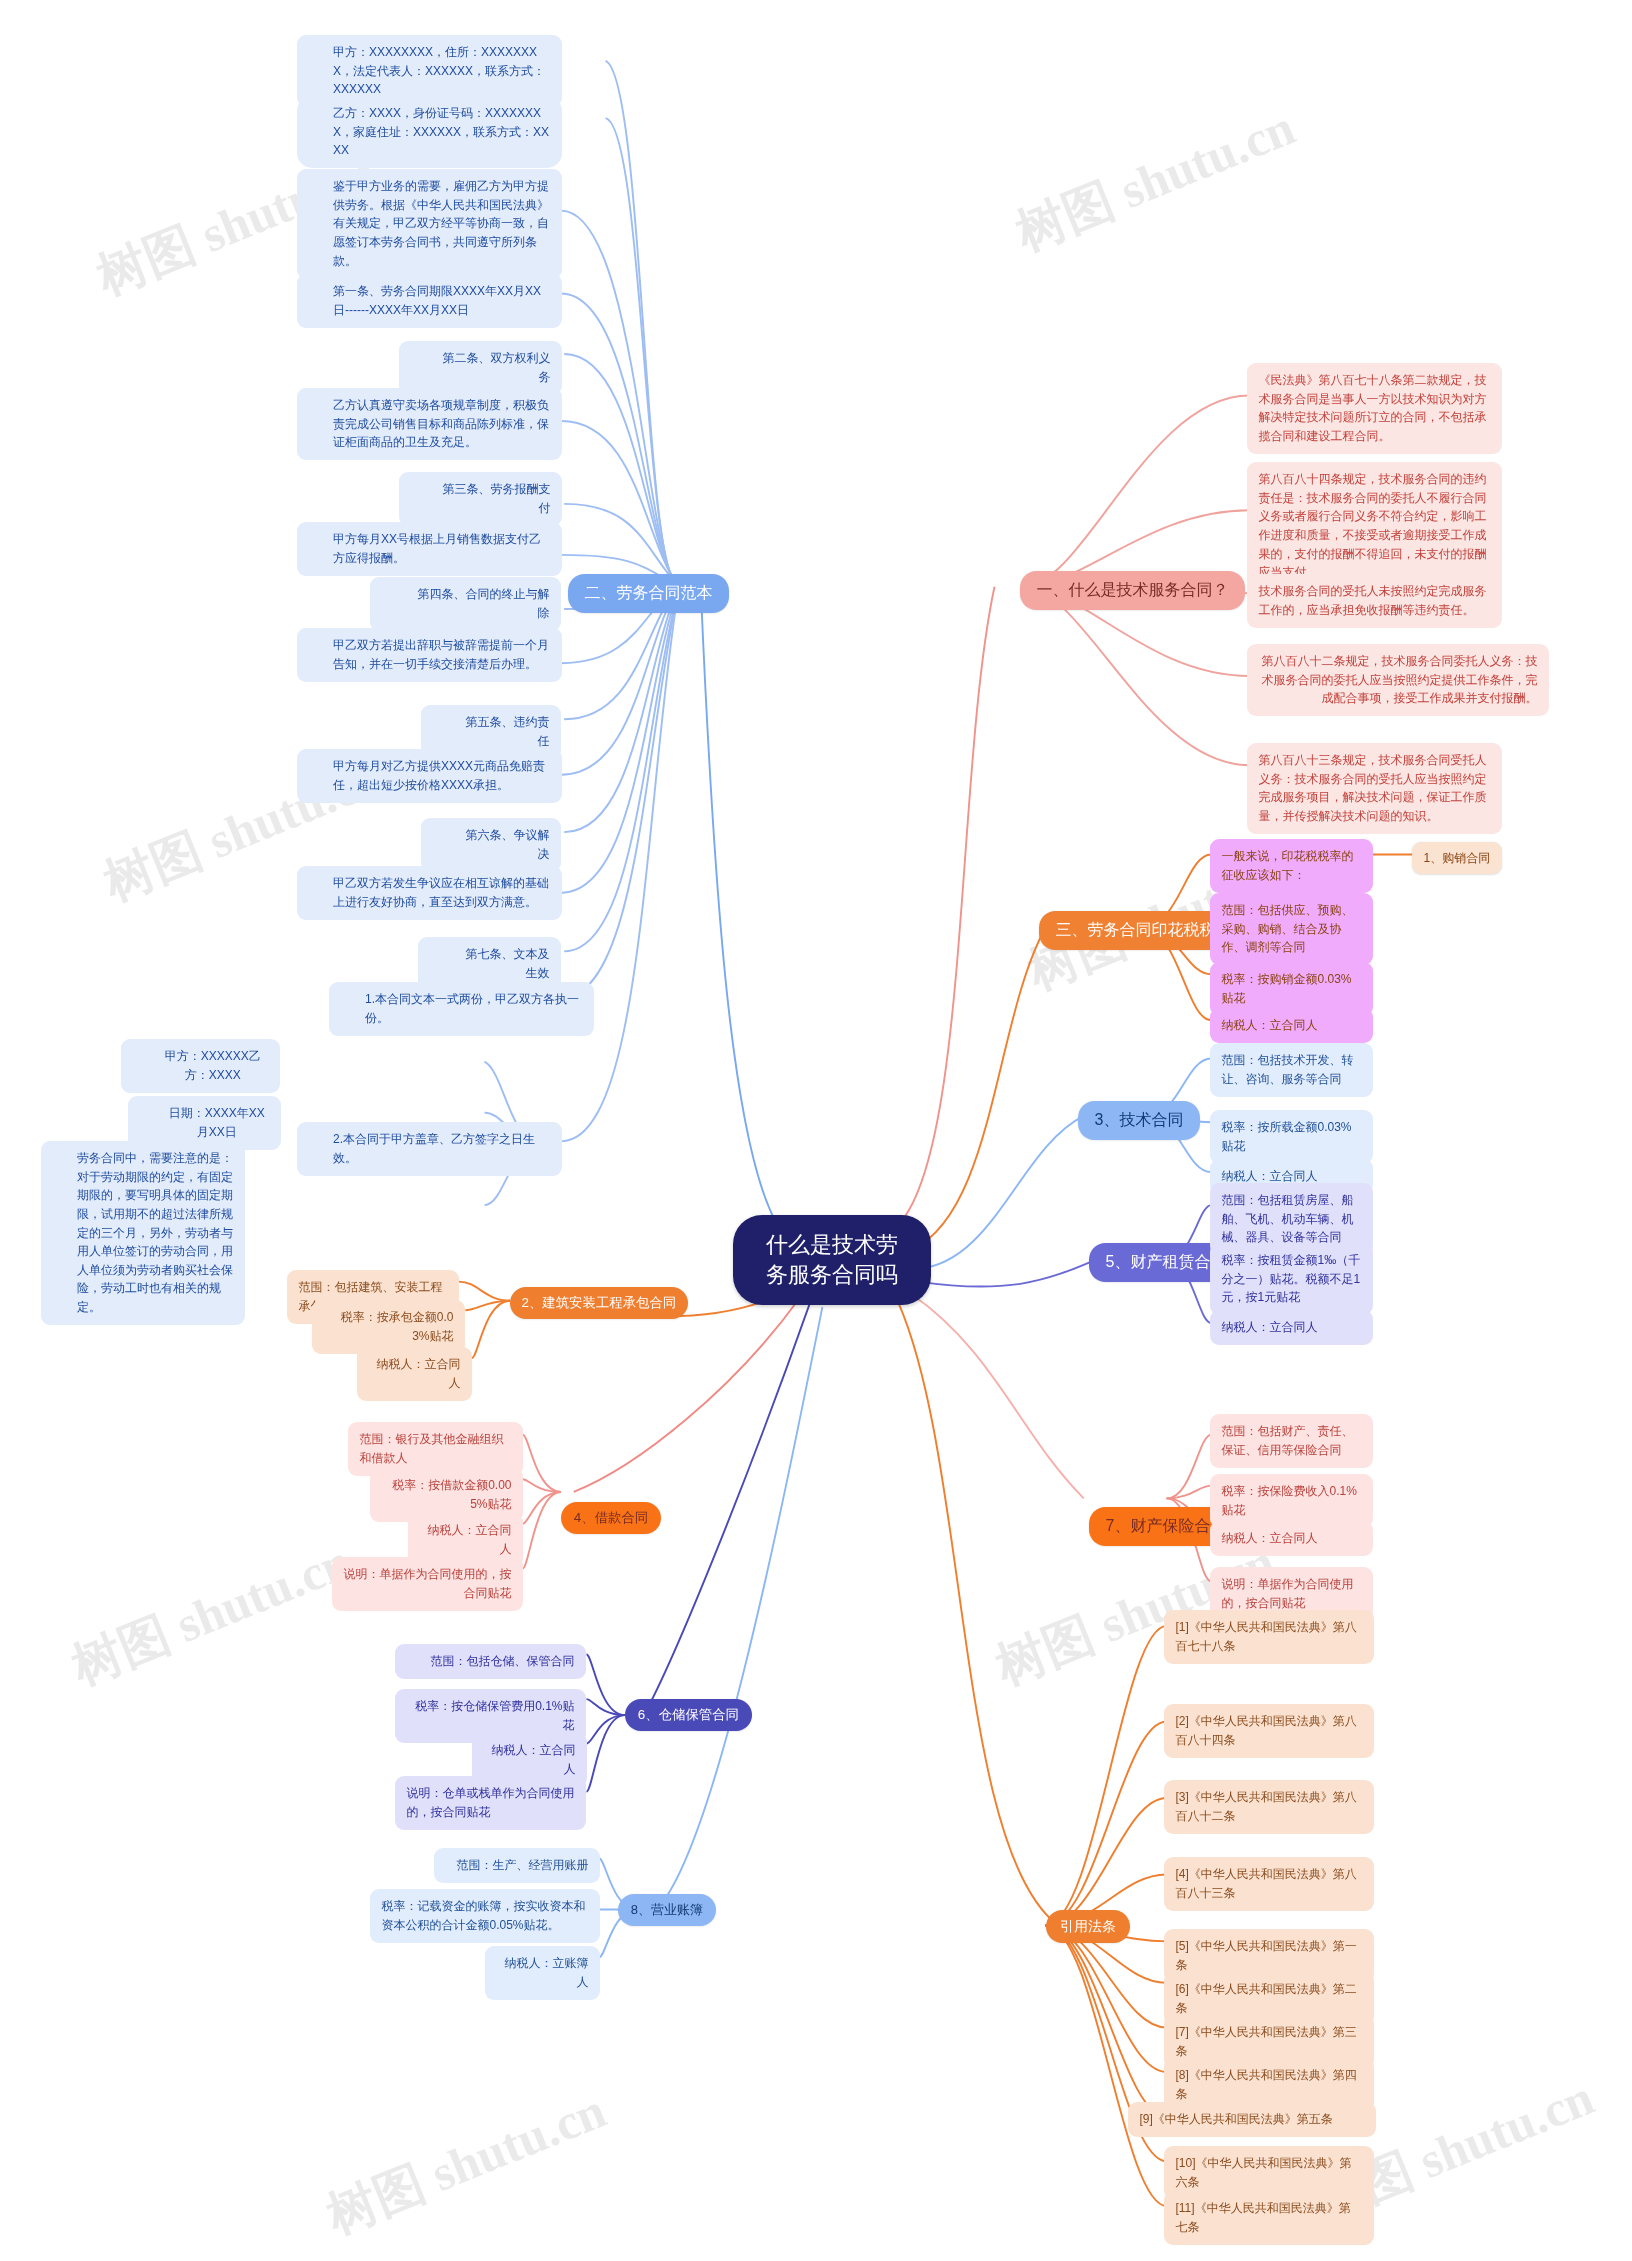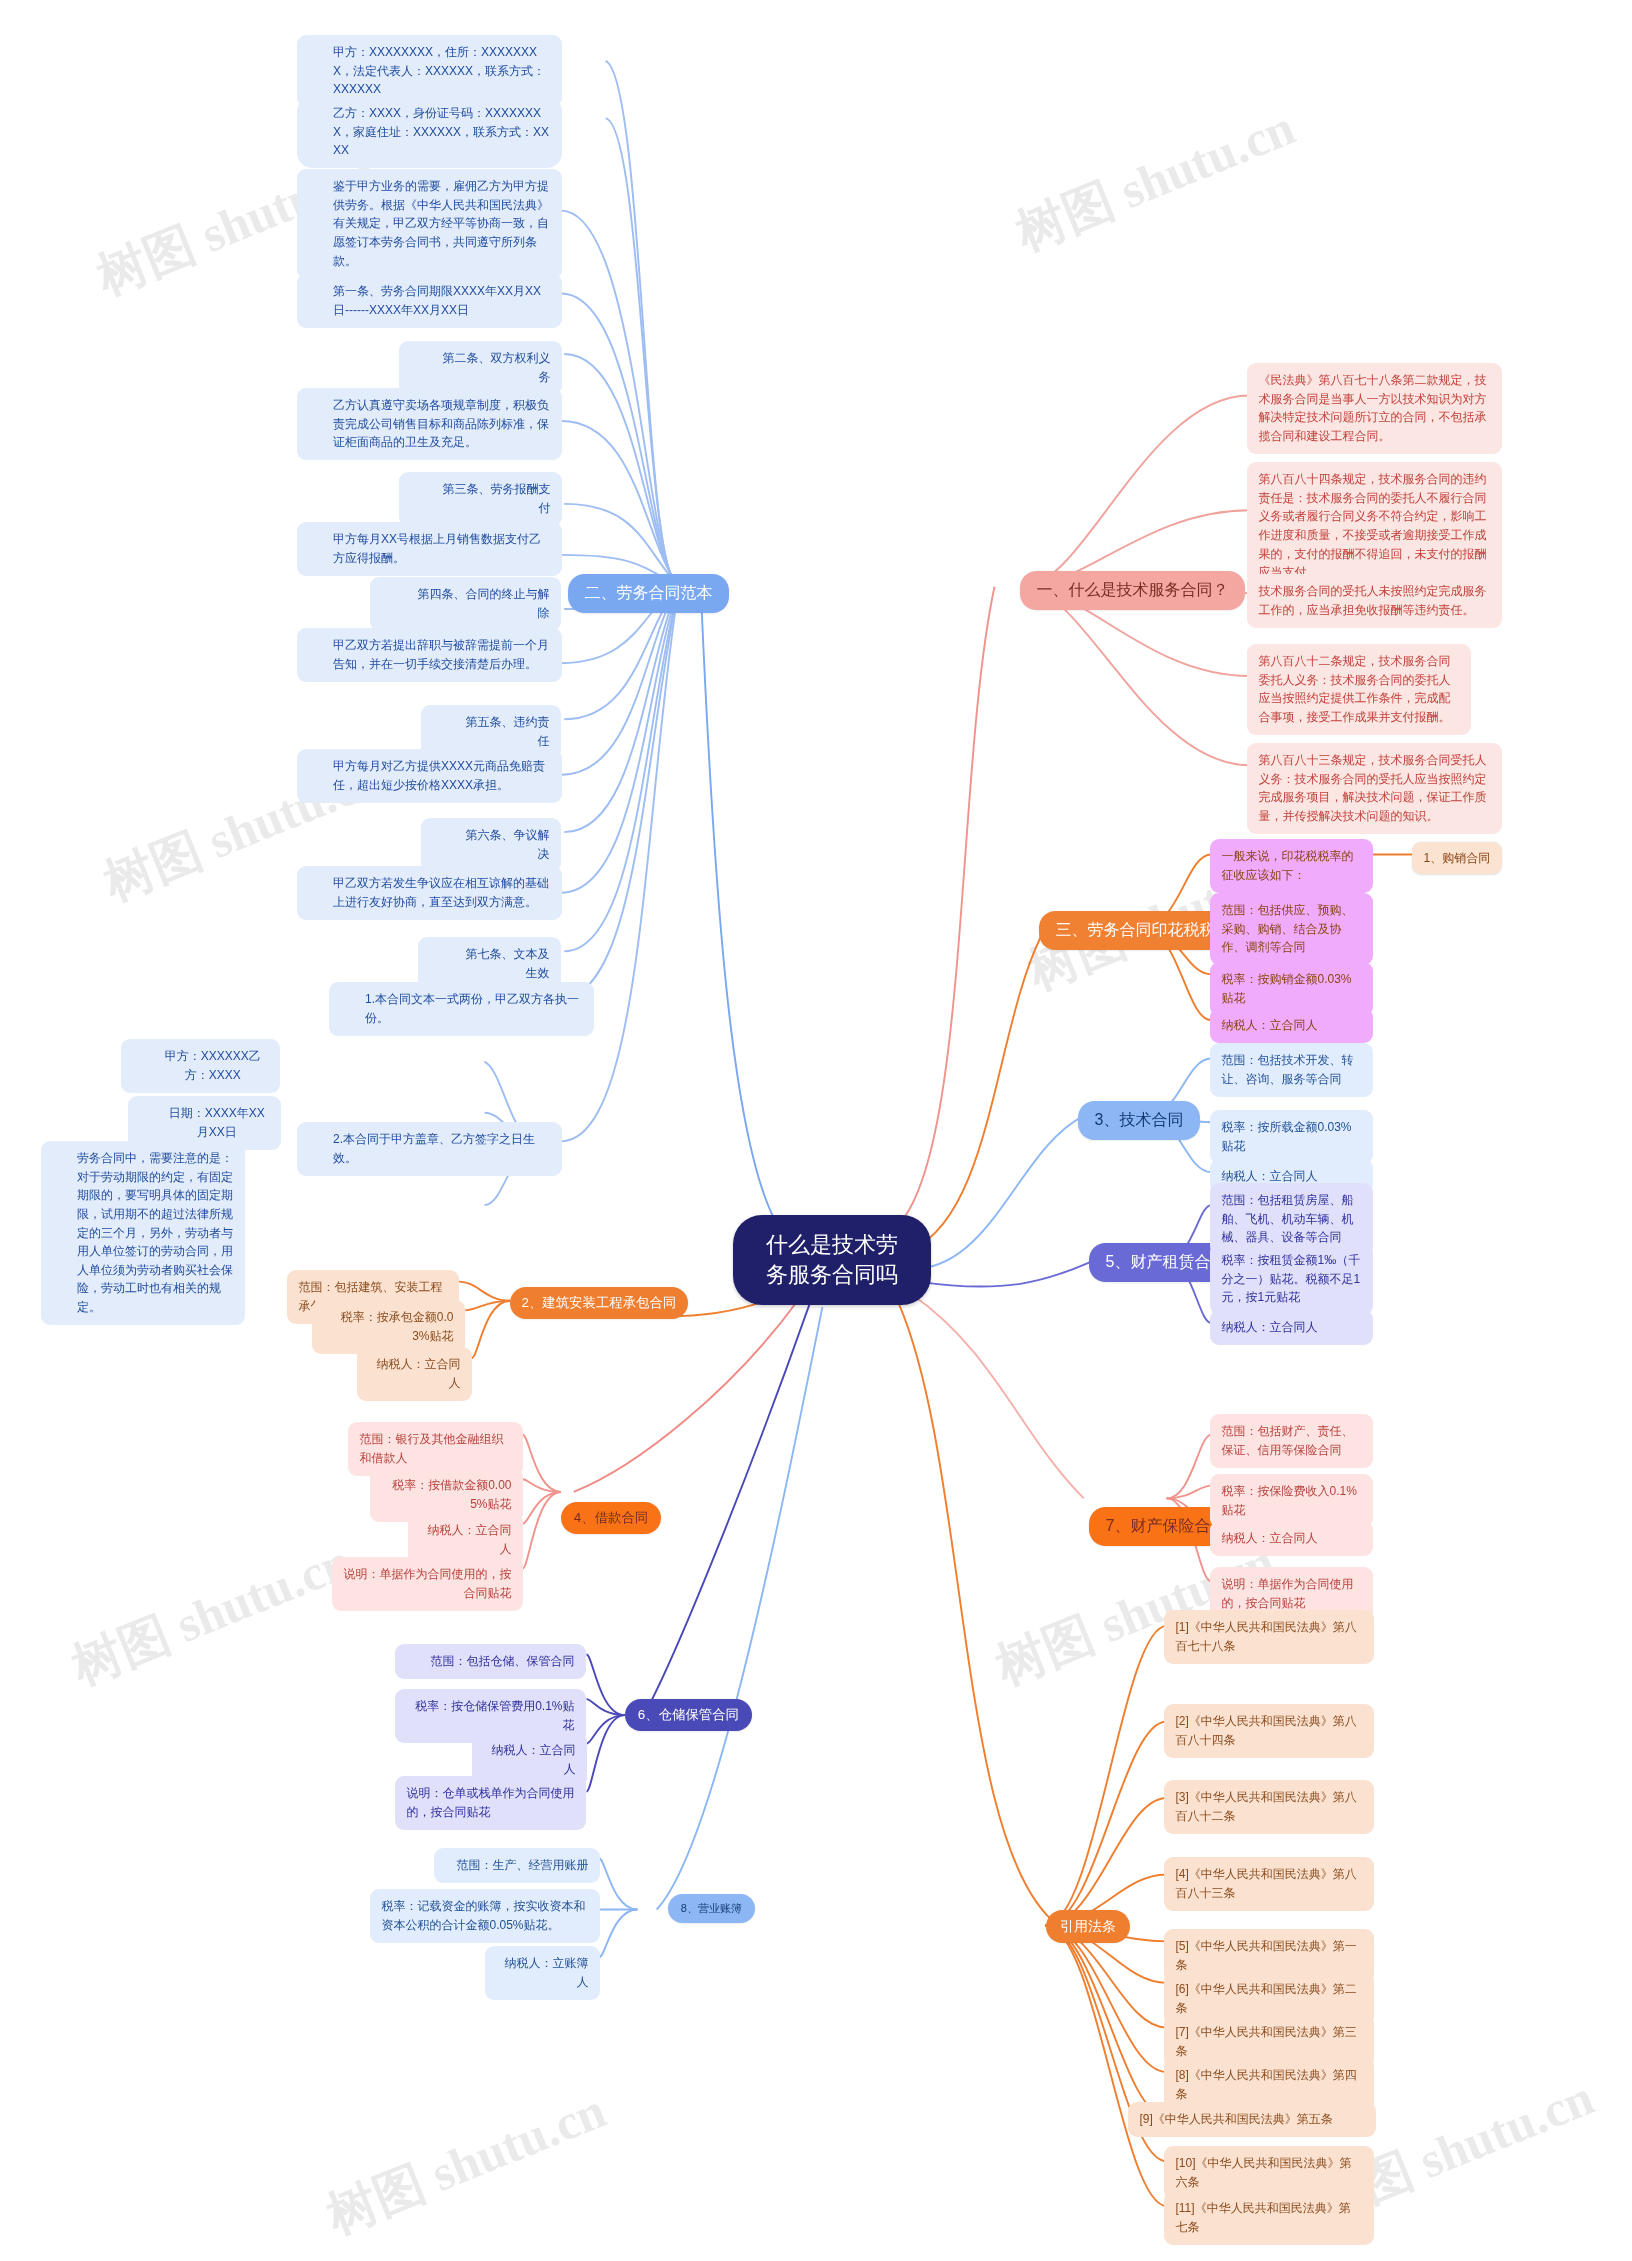--- a/index.html
+++ b/index.html
@@ -216,21 +216,21 @@
 
   <div class="leaf bluebox node" style="left:121px; top:1039px; width:159px; text-align:center;">甲方：XXXXXX乙方：XXXX</div>
   <div class="leaf bluebox node" style="left:128px; top:1096px; width:153px; text-align:center;">日期：XXXX年XX月XX日</div>
   <div class="leaf bluebox node" style="left:41px; top:1141px; width:204px;">劳务合同中，需要注意的是：对于劳动期限的约定，有固定期限的，要写明具体的固定期限，试用期不的超过法律所规定的三个月，另外，劳动者与用人单位签订的劳动合同，用人单位须为劳动者购买社会保险，劳动工时也有相关的规定。</div>
 
   <div class="pill red" style="left:1020px; top:571px;">一、什么是技术服务合同？</div>
 
   <div class="leaf redbox node" style="left:1247px; top:363px; width:255px;">《民法典》第八百七十八条第二款规定，技术服务合同是当事人一方以技术知识为对方解决特定技术问题所订立的合同，不包括承揽合同和建设工程合同。</div>
   <div class="leaf redbox node" style="left:1247px; top:462px; width:255px;">第八百八十四条规定，技术服务合同的违约责任是：技术服务合同的委托人不履行合同义务或者履行合同义务不符合约定，影响工作进度和质量，不接受或者逾期接受工作成果的，支付的报酬不得追回，未支付的报酬应当支付。</div>
   <div class="leaf redbox node" style="left:1247px; top:574px; width:255px;">技术服务合同的受托人未按照约定完成服务工作的，应当承担免收报酬等违约责任。</div>
-  <div class="leaf redbox node" style="left:1247px; top:644px; width:224px;">第八百八十二条规定，技术服务合同委托人义务：技术服务合同的委托人应当按照约定提供工作条件，完成配合事项，接受工作成果并支付报酬。</div>
+  <div class="leaf redbox node" style="left:1247px; top:644px; width:302px;text-align:right;">第八百八十二条规定，技术服务合同委托人义务：技术服务合同的委托人应当按照约定提供工作条件，完成配合事项，接受工作成果并支付报酬。</div>
   <div class="leaf redbox node" style="left:1247px; top:743px; width:255px;">第八百八十三条规定，技术服务合同受托人义务：技术服务合同的受托人应当按照约定完成服务项目，解决技术问题，保证工作质量，并传授解决技术问题的知识。</div>
 
   <div class="pill orange" style="left:1039px; top:911px;">三、劳务合同印花税税率</div>
 
   <div class="leaf orangebox node" style="left:1210px; top:839px; width:163px;">一般来说，印花税税率的征收应该如下：</div>
   <div class="pill orangebox" style="left:1412px; top:842px; background:#fbe3d2; color:#8a4312; font-size:12px; padding:7.7px 11.5px; border-radius:9px;">1、购销合同</div>
   <div class="leaf orangebox node" style="left:1210px; top:893px; width:163px;">范围：包括供应、预购、采购、购销、结合及协作、调剂等合同</div>
   <div class="leaf orangebox node" style="left:1210px; top:962px; width:163px;">税率：按购销金额0.03%贴花</div>
   <div class="leaf orangebox node" style="left:1210px; top:1008px; width:163px;">纳税人：立合同人</div>
 
@@ -260,21 +260,21 @@
   <div class="leaf pinkbox node" style="left:370px; top:1468px; width:153px; text-align:right;">税率：按借款金额0.005%贴花</div>
   <div class="leaf pinkbox node" style="left:408px; top:1513px; width:115px; text-align:right;">纳税人：立合同人</div>
   <div class="leaf pinkbox node" style="left:332px; top:1557px; width:191px; text-align:right;">说明：单据作为合同使用的，按合同贴花</div>
 
   <div class="pill purple" style="left:625px; top:1699px; font-size:13.4px; padding:7px 12.8px;">6、仓储保管合同</div>
   <div class="leaf violetbox node" style="left:395px; top:1644px; width:191px; text-align:right;">范围：包括仓储、保管合同</div>
   <div class="leaf violetbox node" style="left:395px; top:1689px; width:191px; text-align:right;">税率：按仓储保管费用0.1%贴花</div>
   <div class="leaf violetbox node" style="left:472px; top:1733px; width:115px; text-align:right;">纳税人：立合同人</div>
   <div class="leaf violetbox node" style="left:395px; top:1776px; width:191px;">说明：仓单或栈单作为合同使用的，按合同贴花</div>
 
-  <div class="pill skyblue" style="left:668px; top:1894px; font-size:11px; padding:7px 12.8px;">8、营业账簿</div>
+  <div class="pill skyblue" style="left:618px; top:1894px; font-size:13px; padding:7px 12.8px;">8、营业账簿</div>
   <div class="leaf skybox node" style="left:434px; top:1848px; width:166px; text-align:right;">范围：生产、经营用账册</div>
   <div class="leaf skybox node" style="left:370px; top:1889px; width:230px;">税率：记载资金的账簿，按实收资本和资本公积的合计金额0.05%贴花。</div>
   <div class="leaf skybox node" style="left:485px; top:1946px; width:115px; text-align:right;">纳税人：立账簿人</div>
 
   <div class="pill orange2" style="left:1046px; top:1910px; font-size:14px; padding:7.7px 14px;">引用法条</div>
   <div class="leaf orangelt node" style="left:1164px; top:1610px; width:210px;">[1]《中华人民共和国民法典》第八百七十八条</div>
   <div class="leaf orangelt node" style="left:1164px; top:1704px; width:210px;">[2]《中华人民共和国民法典》第八百八十四条</div>
   <div class="leaf orangelt node" style="left:1164px; top:1780px; width:210px;">[3]《中华人民共和国民法典》第八百八十二条</div>
   <div class="leaf orangelt node" style="left:1164px; top:1857px; width:210px;">[4]《中华人民共和国民法典》第八百八十三条</div>
   <div class="leaf orangelt node" style="left:1164px; top:1929px; width:210px;">[5]《中华人民共和国民法典》第一条</div>

